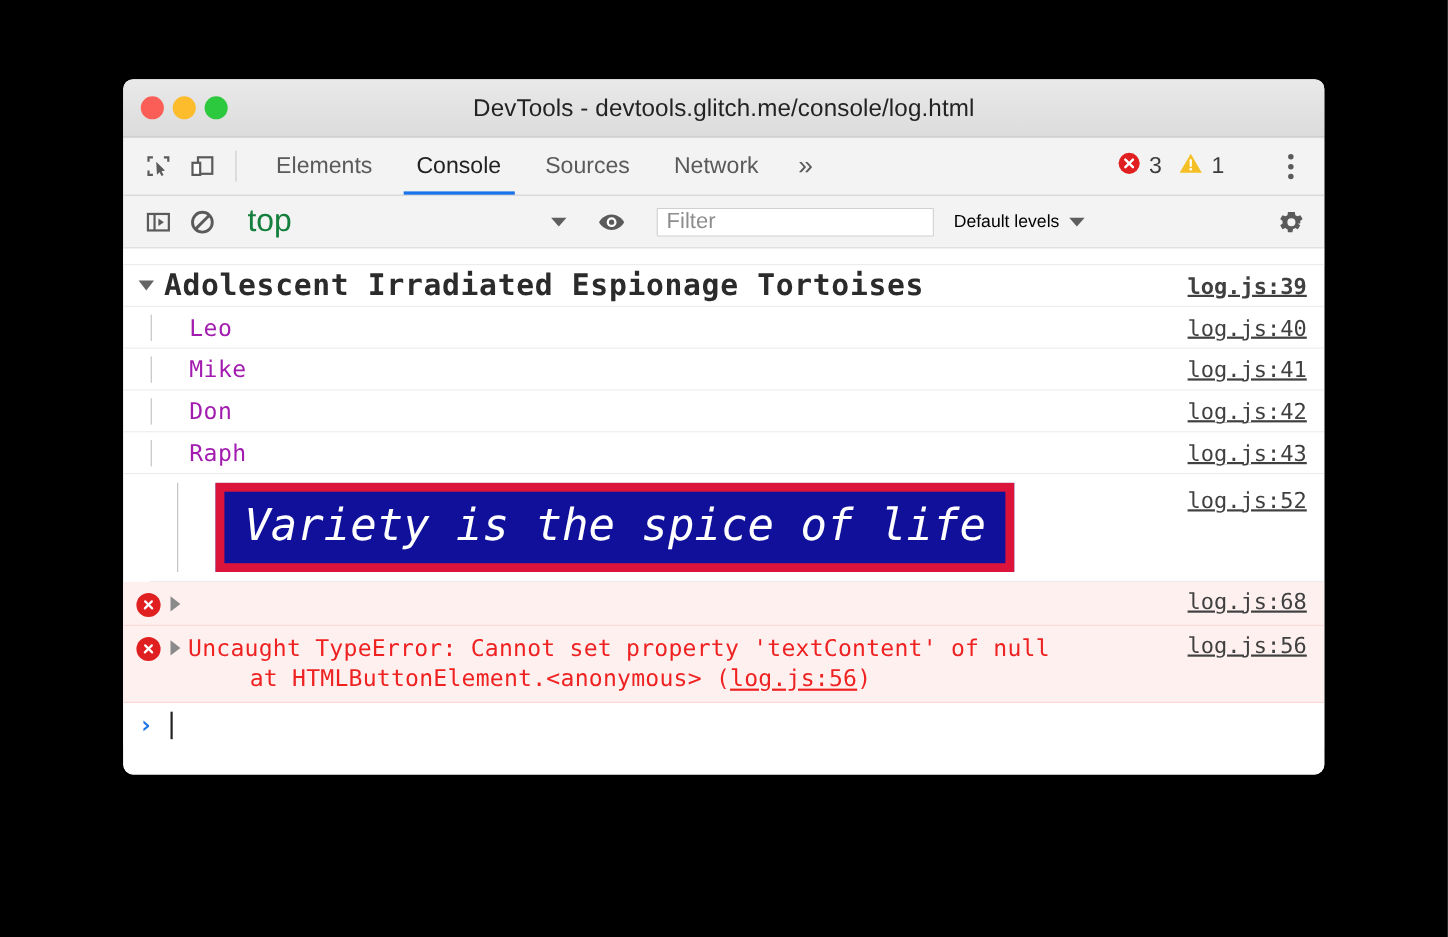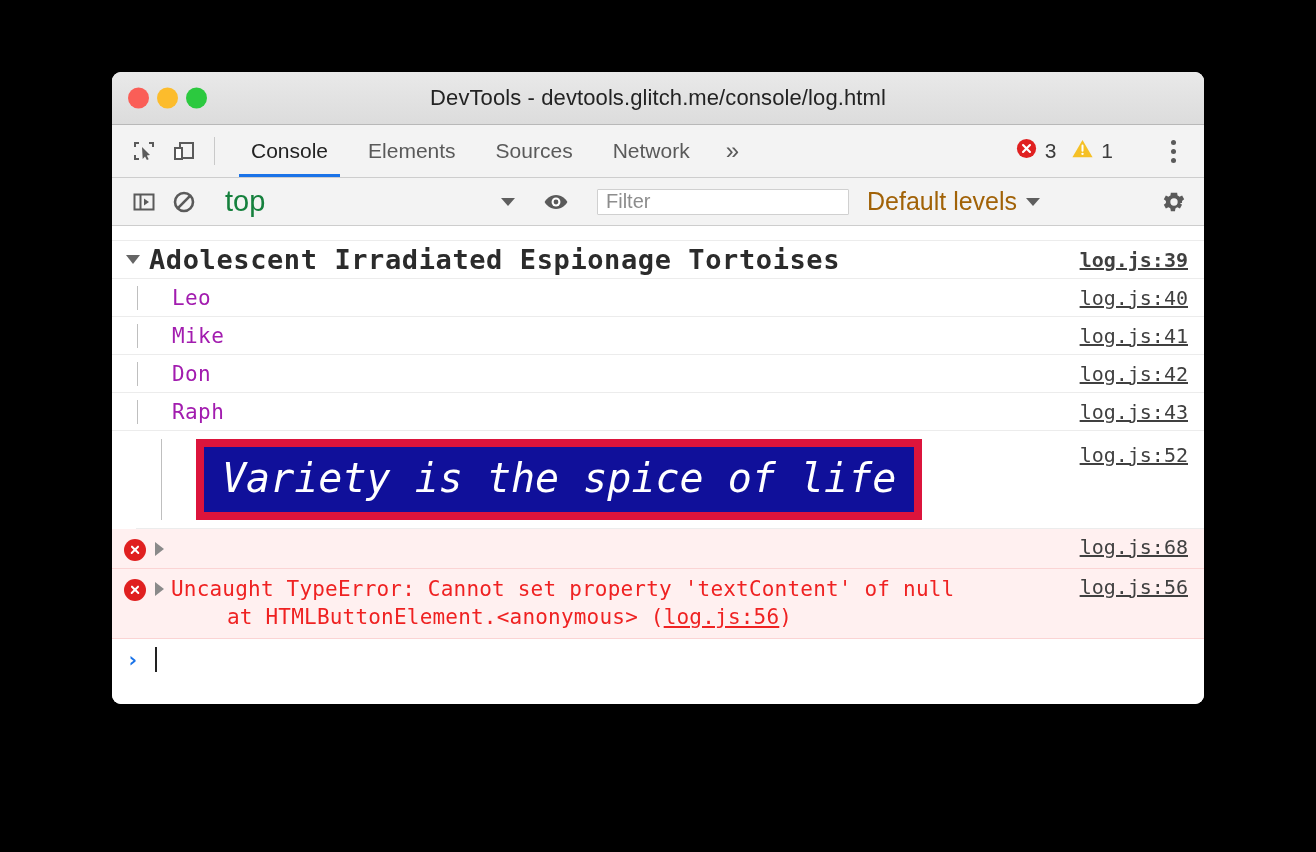--- a/index.html
+++ b/index.html
@@ -188,22 +188,22 @@
     box-sizing: border-box;
     font-family: "Liberation Sans", sans-serif;
     outline: none;
     border-radius: 1px;
   }
   #filter-input::placeholder { color: #8d8d8d; }
   #levels-select {
     display: flex;
     align-items: center;
     gap: 9px;
-    font-size: 25px;
-    color: #a16207;
+    font-size: 16px;
+    color: #000000;
     margin-left: 18px;
     cursor: pointer;
     user-select: none;
   }
   .toolbar-right {
     margin-left: auto;
     display: flex;
     align-items: center;
     padding-right: 10px;
   }
@@ -421,25 +421,25 @@
     </div>
     <div class="tool-icon-btn">
       <svg width="24" height="24" viewBox="0 0 24 24">
         <rect x="8" y="4" width="13" height="15" fill="none" stroke="#5a5a5a" stroke-width="2"></rect>
         <rect x="3" y="9" width="7" height="11" fill="#fff" stroke="#5a5a5a" stroke-width="2"></rect>
       </svg>
     </div>
     <div class="vsep"></div>
 
     <div class="tabs">
+      <div class="tab">
+        <span>Elements</span>
+      </div>
       <div class="tab active">
         <span>Console</span>
-      </div>
-      <div class="tab">
-        <span>Elements</span>
       </div>
       <div class="tab">
         <span>Sources</span>
       </div>
       <div class="tab">
         <span>Network</span>
       </div>
       <div class="tab more">
         <span>»</span>
       </div>

